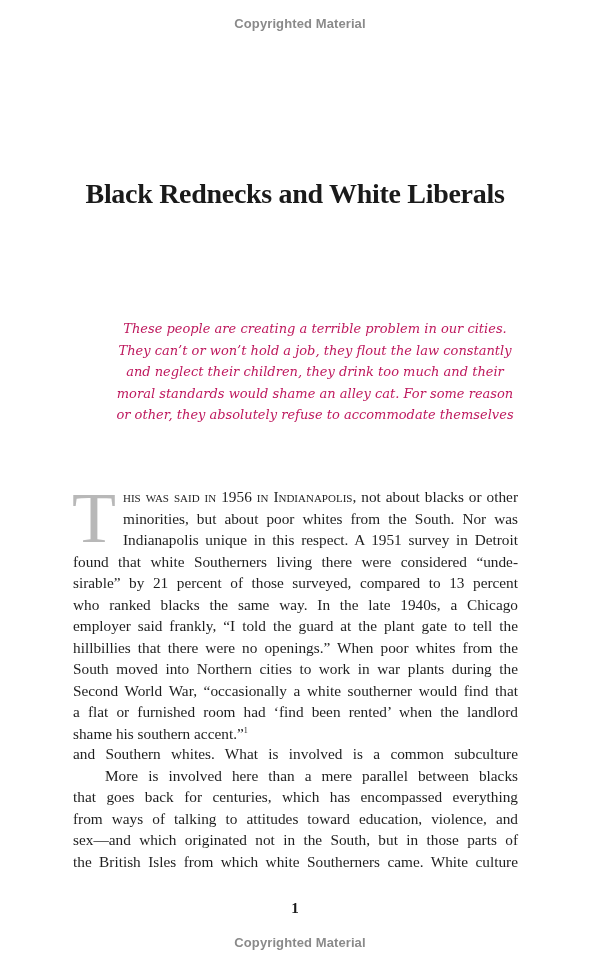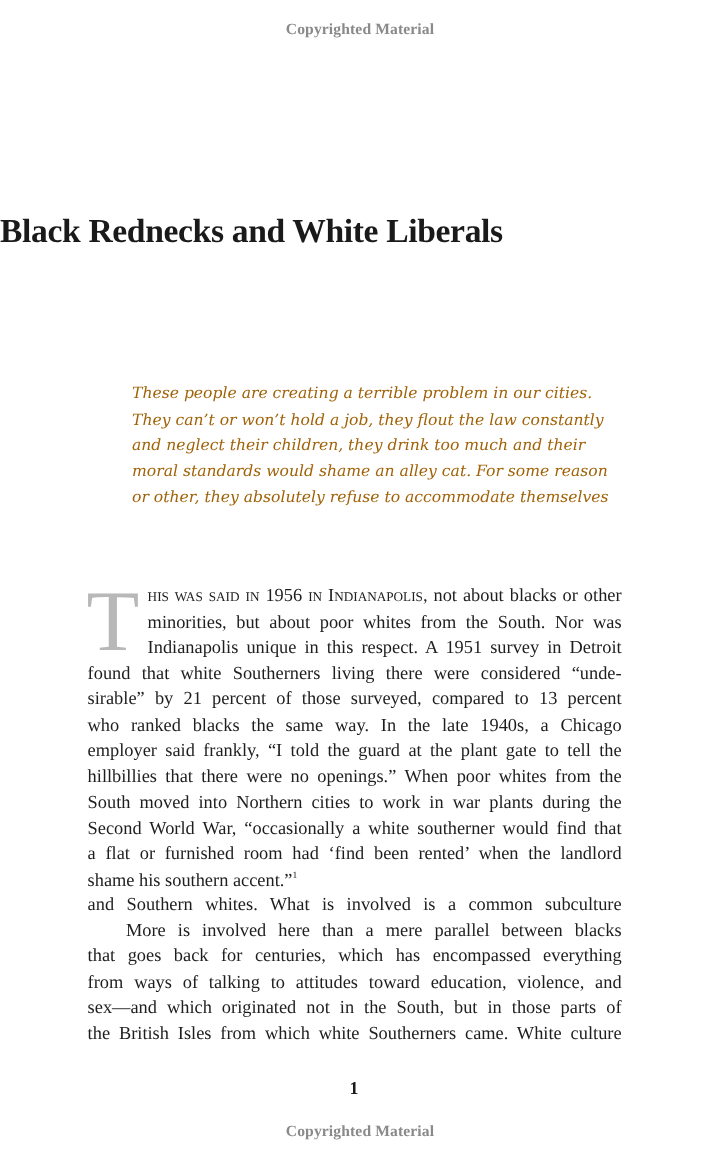--- a/index.html
+++ b/index.html
@@ -1,32 +1,32 @@
 <!DOCTYPE html>
 <html><head>
 <meta charset="utf-8">
 <style>
   html, body { margin: 0; padding: 0; background: #ffffff; }
   body { width: 600px; height: 971px; position: relative; overflow: hidden; color: #1a1a1a; }
   .watermark {
     position: absolute; left: 0; width: 600px; text-align: center;
-    font-family: Liberation Serif, serif; font-weight: bold;
+    font-family: Liberation Sans, sans-serif; font-weight: bold;
     font-size: 13px; color: #8a8a8a; letter-spacing: 0.1px;
   }
   .wm-top { top: 16px; }
   .wm-bottom { top: 935px; }
   .chapter-title {
-    position: absolute; top: 178px; left: 0; width: 590px; text-align: left;
+    position: absolute; top: 178px; left: 0; width: 590px; text-align: center;
     font-family: "Liberation Serif", serif; font-weight: bold; font-size: 28px;
     color: #1a1a1a; letter-spacing: -0.3px;
   }
   .epigraph {
     position: absolute; top: 318px; left: 110px; width: 410px;
     font-family: "DejaVu Serif", serif; font-style: italic;
-    font-size: 13px; line-height: 21.6px; color: #a16207;
+    font-size: 13px; line-height: 21.6px; color: #be185d; text-align: center;
   }
   .epigraph .line { display: block; white-space: nowrap; }
   .body-text {
     position: absolute; left: 73px; width: 445px;
     font-family: "Liberation Serif", serif; font-size: 15.3px; line-height: 21.5px; color: #1e1e1e;
   }
   .body-text .line { display: block; white-space: nowrap; text-align: justify; text-align-last: justify; }
   .body-text .line.last { text-align-last: left; }
   .p1 { top: 486px; }
   .p2 { top: 743px; }

